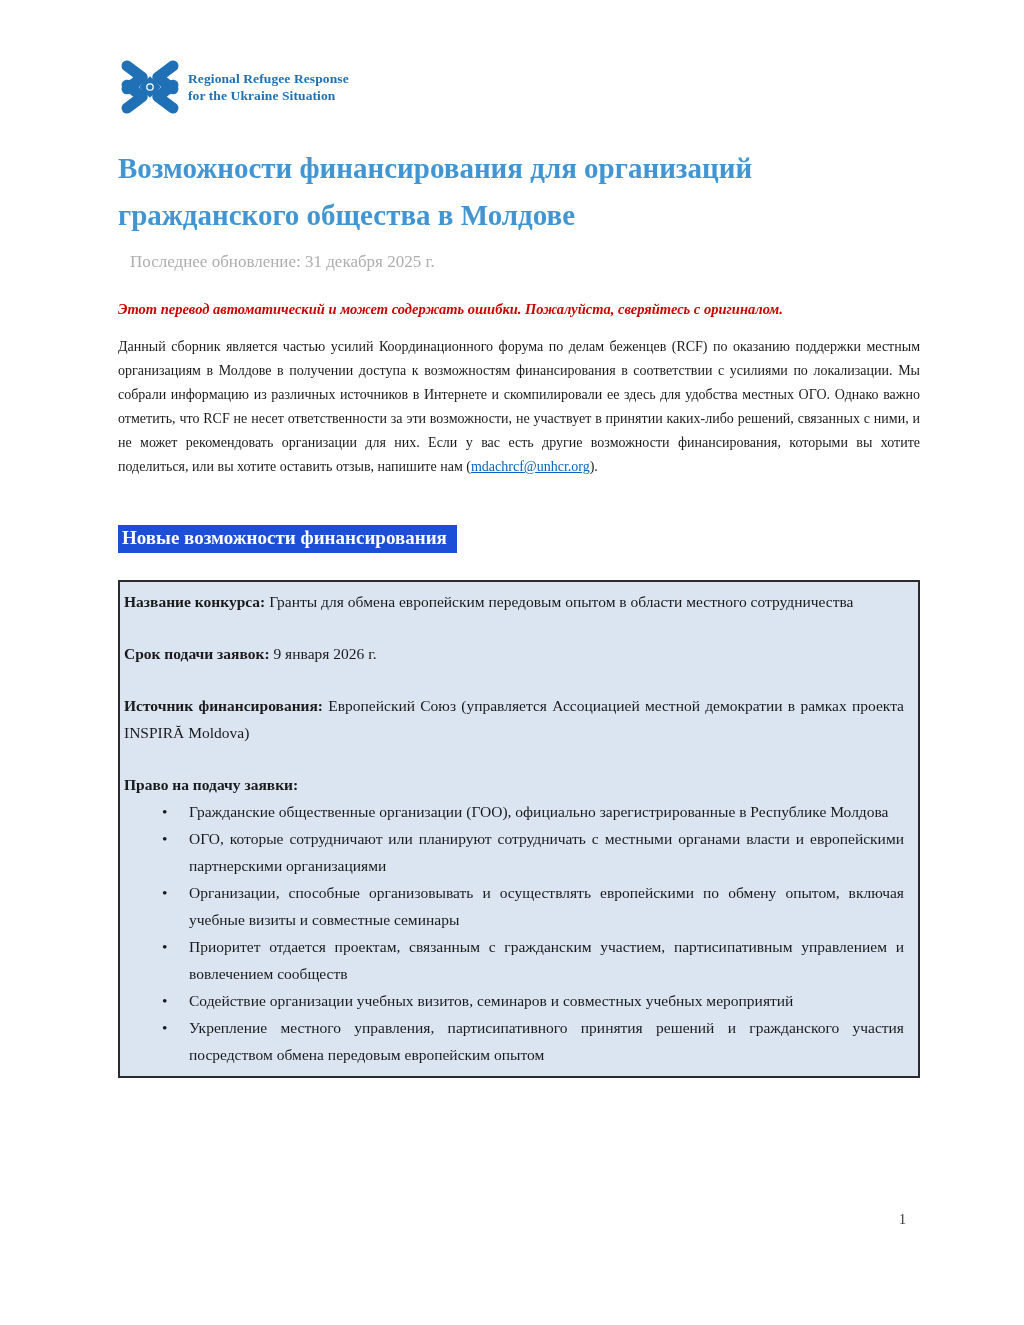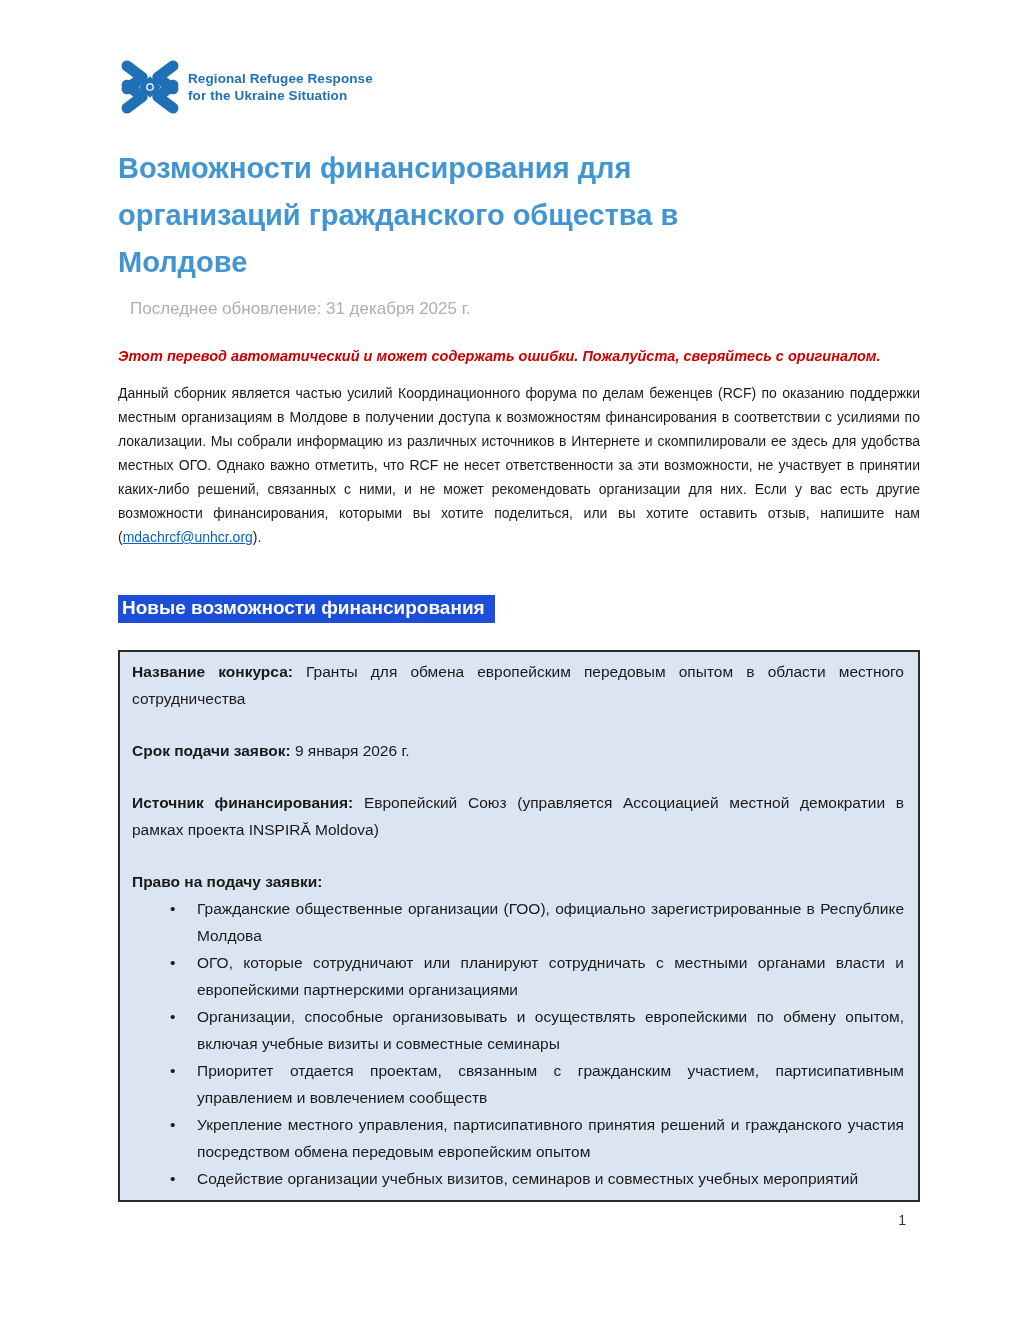--- a/index.html
+++ b/index.html
@@ -10,20 +10,21 @@
     position: relative;
     font-family: "Liberation Sans", sans-serif;
     color: #1a1a1a;
     overflow: hidden;
   }
   .page {
     position: relative;
     width: 1024px;
     height: 1106px;
     padding: 58px 104px 0 118px;
+    font-family: Liberation Serif, serif;
   }
 
   
   .logo-row { display: flex; align-items: center; }
   .logo-mark { width: 64px; height: 58px; flex: 0 0 auto; }
   .logo-text {
     margin-left: 6px;
     color: #1f70b5;
     font-size: 13.5px;
     font-weight: bold;
@@ -75,21 +76,21 @@
     font-weight: bold;
     padding: 2px 10px 4px 4px;
   }
 
   
   .funding-box {
     margin-top: 27px;
     width: 802px;
     border: 2px solid #2b2b2b;
     background: #dbe5f1;
-    padding: 6px 14px 8px 12px;
+    padding: 6px 14px 8px 4px;
     font-size: 15.5px;
     line-height: 27px;
     text-align: justify;
   }
   .funding-box p { margin: 0; }
   .funding-box .spaced { margin-top: 25px; }
   .funding-box strong { font-weight: bold; }
   .funding-box ul { list-style: none; margin: 0; padding: 0; }
   .funding-box li {
     position: relative;
@@ -163,22 +164,22 @@
 
     <p class="spaced"><strong>Право на подачу заявки:</strong></p>
     <ul>
       <li>Гражданские общественные организации (ГОО), официально зарегистрированные в Республике Молдова</li>
       <li>ОГО, которые сотрудничают или планируют сотрудничать с местными органами власти и европейскими партнерскими организациями</li>
       <li>Организации, способные организовывать и осуществлять европейскими по обмену опытом, включая учебные визиты и совместные семинары</li>
       <li>Приоритет отдается проектам, связанным с гражданским участием, партисипативным управлением и вовлечением сообществ</li>
     </ul>
 
     <ul>
+      <li>Содействие организации учебных визитов, семинаров и совместных учебных мероприятий</li>
       <li>Укрепление местного управления, партисипативного принятия решений и гражданского участия посредством обмена передовым европейским опытом</li>
-      <li>Содействие организации учебных визитов, семинаров и совместных учебных мероприятий</li>
     </ul>
 
   </div>
 
   
   <div class="page-number">1</div>
 
 </div>
 
 </body></html>

